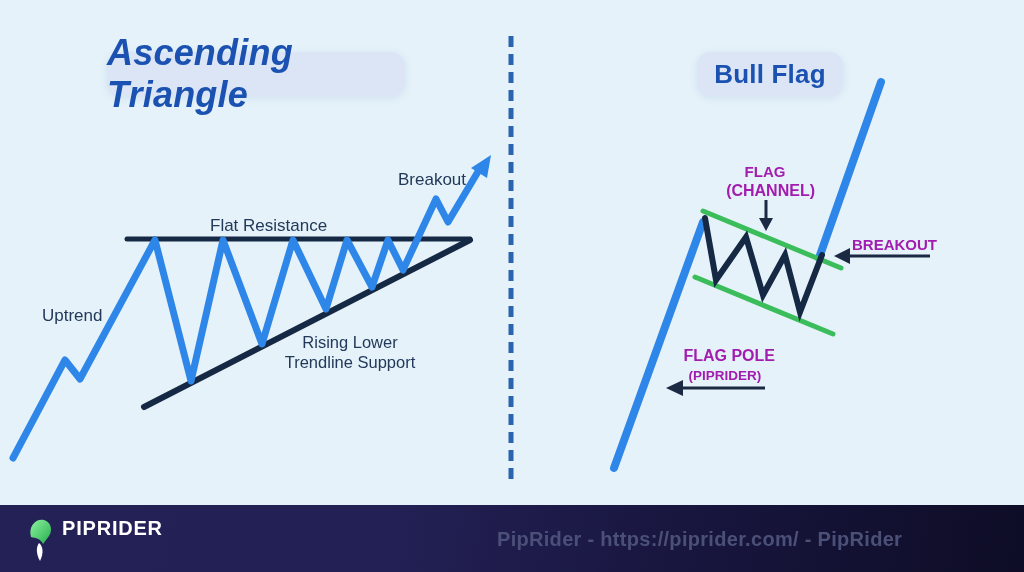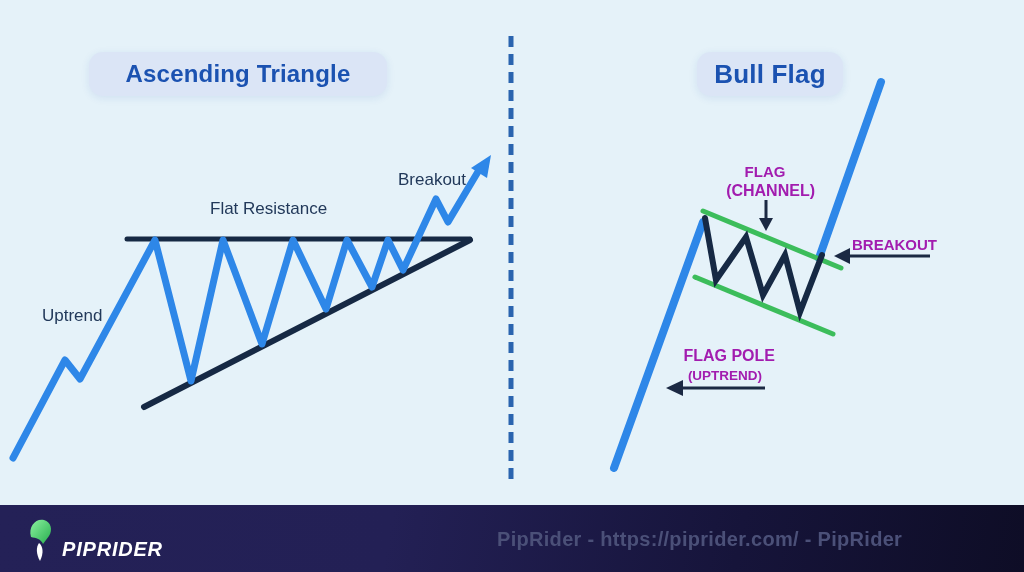--- a/index.html
+++ b/index.html
@@ -15,32 +15,32 @@
   .chip {
     position: absolute;
     display: flex; align-items: center; justify-content: center;
     background: #dbe5f6;
     border-radius: 14px;
     color: #1b52b1;
     font-weight: bold;
     box-shadow: 0 2px 8px rgba(27, 82, 177, 0.10);
     letter-spacing: 0.2px;
   }
-  .chip-left  { left: 89px; top: 52px; width: 298px; height: 44px; font-size: 24px; }
+  .chip-left  { left: 107px; top: 52px; width: 298px; height: 44px; font-size: 36px; font-style: italic; }
   .chip-right { left: 697px; top: 52px; width: 146px; height: 44px; font-size: 26px; }
 
   .lbl {
     position: absolute;
     color: #22395a;
     font-size: 17px;
     font-weight: 500;
     white-space: nowrap;
   }
   .lbl-uptrend        { left: 42px;  top: 306px; }
-  .lbl-flat-res       { left: 210px; top: 199px; }
+  .lbl-flat-res       { left: 210px; top: 216px; }
   .lbl-breakout-left  { left: 398px; top: 170px; }
   .lbl-rising-support {
     left: 268px; top: 332px; width: 164px;
     text-align: center; white-space: pre-line;
     font-size: 16.5px; line-height: 1.22;
   }
 
   .lbl-strong {
     position: absolute;
     color: #a21caf;
@@ -51,21 +51,21 @@
   .lbl-channel   { left: 715px; top: 182px; width: 100px; text-align: right; font-size: 16px; }
   .lbl-breakout-r{ left: 852px; top: 236px; font-size: 15px; }
   .lbl-flagpole  { left: 675px; top: 347px; width: 100px; text-align: right; font-size: 16px; }
   .lbl-uptrend-r { left: 675px; top: 368px; width: 100px; text-align: center; font-size: 13.5px; }
 
   .footer {
     position: absolute; left: 0; top: 505px; width: 1024px; height: 67px;
     background: linear-gradient(100deg, #242157 0%, #232055 38%, #16143a 72%, #0e0d26 100%);
     display: flex; align-items: center;
   }
-  .brand-wrap { display: flex; align-items: flex-end; margin-left: 27px; font-style: italic; }
+  .brand-wrap { display: flex; align-items: flex-start; margin-left: 27px; }
   .brand-text {
     color: #ffffff; font-size: 20px; font-weight: bold;
     letter-spacing: 0.8px; margin-left: 9px;
   }
   .attribution {
     position: absolute; left: 497px; top: 50%; transform: translateY(-50%);
     color: #4b5078; font-size: 20px; font-weight: bold; letter-spacing: 0.3px;
     white-space: nowrap;
   }
 </style>
@@ -102,26 +102,28 @@
   <div class="chip chip-left">
     <span>Ascending Triangle</span>
   </div>
   <div class="chip chip-right">
     <span>Bull Flag</span>
   </div>
 
   <div class="lbl lbl-uptrend">Uptrend</div>
   <div class="lbl lbl-flat-res">Flat Resistance</div>
   <div class="lbl lbl-breakout-left">Breakout</div>
+  <div class="lbl lbl-rising-support">Rising Lower
+Trendline Support</div>
 
   <div class="lbl-strong lbl-flag">FLAG</div>
   <div class="lbl-strong lbl-channel">(CHANNEL)</div>
   <div class="lbl-strong lbl-breakout-r">BREAKOUT</div>
   <div class="lbl-strong lbl-flagpole">FLAG POLE</div>
-  <div class="lbl-strong lbl-uptrend-r">(UPTREND)</div>
+  <div class="lbl-strong lbl-uptrend-r">(PIPRIDER)</div>
 
   <div class="footer">
     <div class="brand-wrap">
       <svg width="26" height="44" viewBox="0 0 26 44">
         <defs>
           <linearGradient id="lg" x1="0" y1="0" x2="1" y2="1">
             <stop offset="0" stop-color="#8cf2a0"></stop>
             <stop offset="1" stop-color="#27ae4e"></stop>
           </linearGradient>
         </defs>

